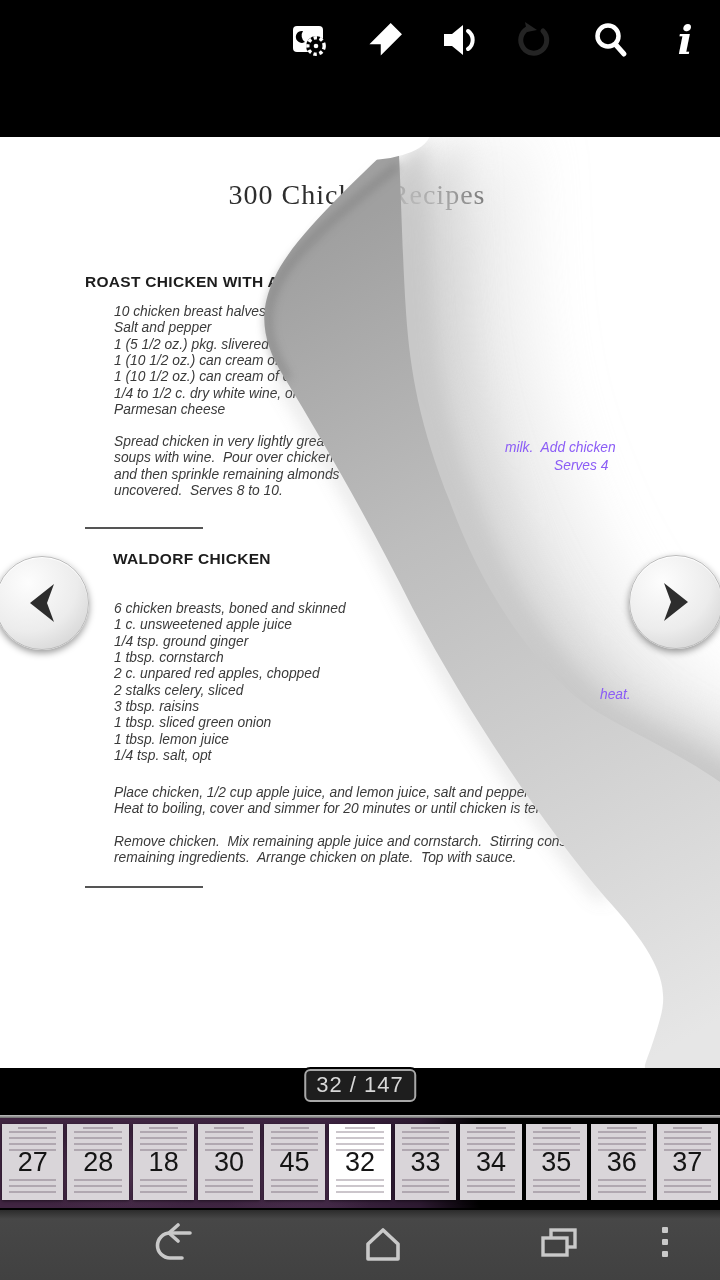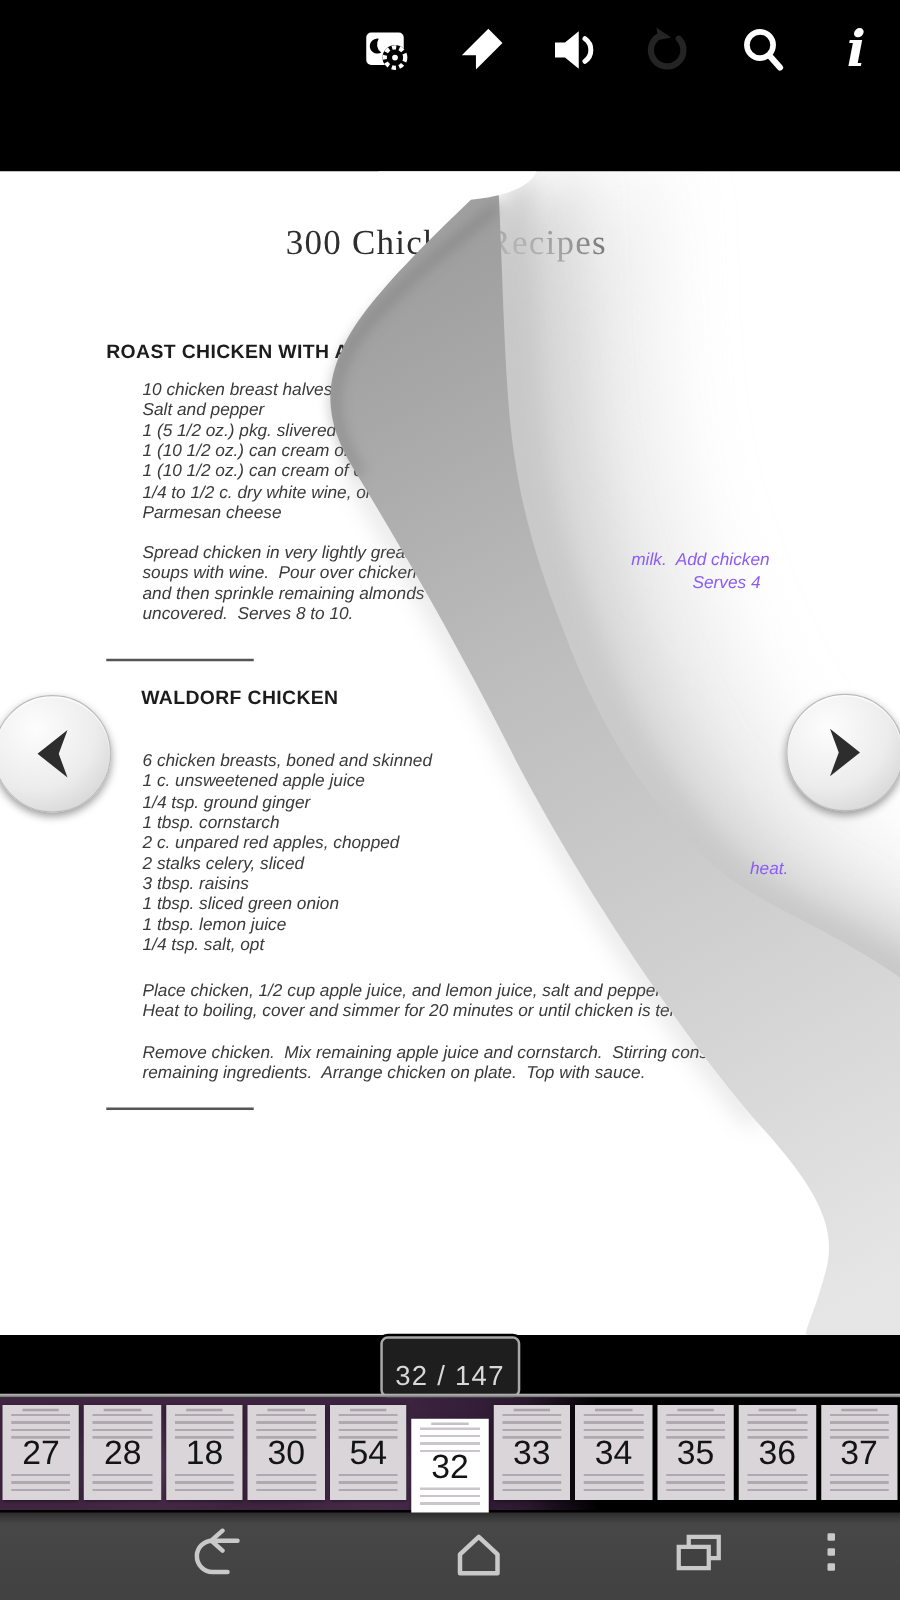--- a/index.html
+++ b/index.html
@@ -32,35 +32,35 @@
           background:radial-gradient(circle at 35% 28%,#fdfdfd 0%,#ececec 55%,#d5d5d5 85%,#c7c7c7 100%);
           box-shadow:0 3px 7px rgba(0,0,0,.4), inset 0 1px 1px #fff;border:1px solid #bbb;}
   .navbtn svg{position:absolute;left:50%;top:50%;transform:translate(-50%,-50%);}
   .btn-left{left:-5px;top:556px;}
   .btn-right{left:629px;top:555px;}
 
   
   .pagerstrip{position:absolute;left:0;top:1068px;width:720px;height:47px;background:#000;}
   .pagerbox{position:absolute;left:50%;top:1px;transform:translateX(-50%);
             background:#1e1e1e;border:2px solid #a8a8a8;border-radius:6px;
-            color:#d8d8d8;font-size:22px;padding:17px 10px 2px;letter-spacing:1px;
+            color:#d8d8d8;font-size:22px;padding:1px 10px 2px;letter-spacing:1px;
             box-shadow:0 0 0 2px #000;}
 
   
   .thumbdivider{position:absolute;left:0;top:1115px;width:720px;height:3px;
                 background:linear-gradient(180deg,#c2c2c2,#6a6a6a);}
   .thumbstrip{position:absolute;left:0;top:1118px;width:720px;height:90px;
               background:
                 radial-gradient(ellipse 140px 60px at 120px 55px, rgba(150,110,150,.25), rgba(0,0,0,0) 70%),
                 radial-gradient(ellipse 120px 70px at 300px 60px, rgba(160,120,160,.18), rgba(0,0,0,0) 70%),
                 linear-gradient(90deg,#402541 0px,#3c2340 330px,#2c1930 420px,#000 480px);
               display:flex;gap:4px;padding:6px 2px 0;box-sizing:border-box;}
   .thumb{flex:1 1 0;height:76px;background:#d9d5d9;position:relative;
          box-shadow:0 1px 3px rgba(0,0,0,.5);}
-  .thumb.selected{background:#fff;margin-top:11px;}
+  .thumb.selected{background:#fff;}
   .thumb .num{position:absolute;inset:0;display:flex;align-items:center;justify-content:center;
               font-size:27px;color:#141414;}
   .thumb .mini{position:absolute;left:7px;right:7px;
                background:repeating-linear-gradient(180deg, rgba(70,50,70,.28) 0 2px, transparent 2px 6px);}
   .thumb .m1{top:7px;height:20px;}
   .thumb .m2{bottom:7px;height:14px;}
   .thumb .mtitle{position:absolute;top:3px;left:16px;right:16px;height:2px;background:rgba(70,50,70,.3);}
 
   
   .navbar{position:absolute;left:0;top:1210px;width:720px;height:70px;
@@ -255,21 +255,21 @@
     <div class="thumb">
       <div class="mtitle"></div>
       <div class="mini m1"></div>
       <div class="mini m2"></div>
       <div class="num">30</div>
     </div>
     <div class="thumb">
       <div class="mtitle"></div>
       <div class="mini m1"></div>
       <div class="mini m2"></div>
-      <div class="num">54</div>
+      <div class="num">45</div>
     </div>
     <div class="thumb selected">
       <div class="mtitle"></div>
       <div class="mini m1"></div>
       <div class="mini m2"></div>
       <div class="num">32</div>
     </div>
     <div class="thumb">
       <div class="mtitle"></div>
       <div class="mini m1"></div>

